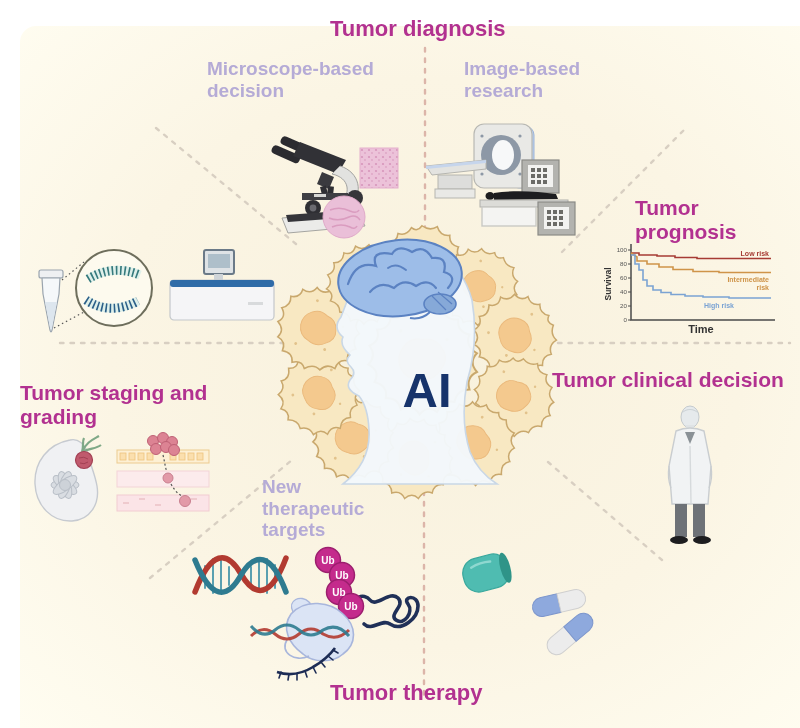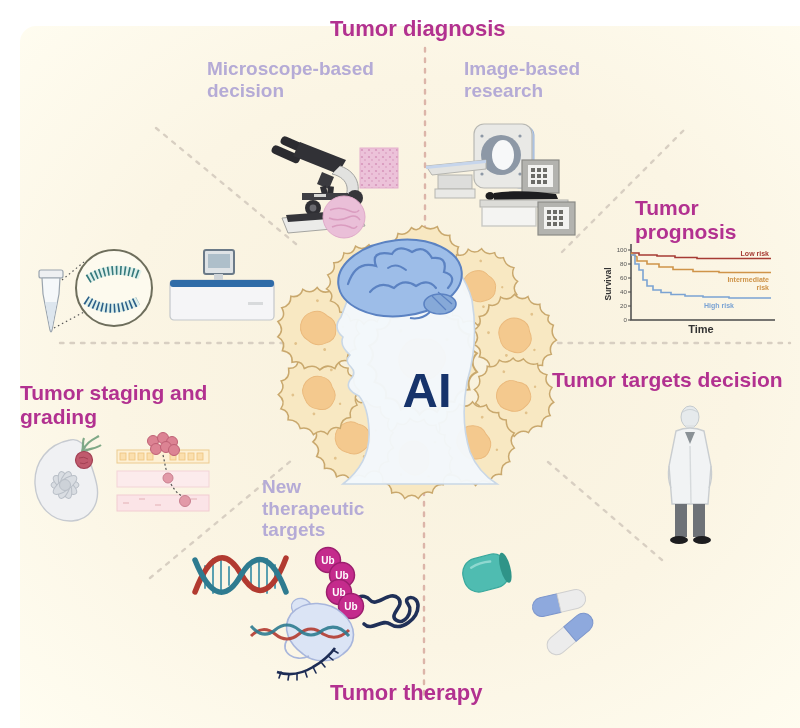--- a/index.html
+++ b/index.html
@@ -339,18 +339,18 @@
   </svg>
 
   <div class="lbl title-big ctr" style="left:330px;top:16px;width:190px;">Tumor diagnosis</div>
   <div class="lbl sub" style="left:207px;top:58px;">Microscope-based
 decision</div>
   <div class="lbl sub" style="left:464px;top:58px;">Image-based
 research</div>
   <div class="lbl title" style="left:612px;top:196px;margin-left:23px;">Tumor prognosis</div>
   <div class="lbl title" style="left:20px;top:381px;">Tumor staging and
 grading</div>
-  <div class="lbl title" style="left:552px;top:368px;">Tumor targets decision</div>
+  <div class="lbl title" style="left:552px;top:368px;">Tumor clinical decision</div>
   <div class="lbl sub" style="left:262px;top:476px;">New
 therapeutic
 targets</div>
   <div class="lbl title-big ctr" style="left:330px;top:680px;width:185px;">Tumor therapy</div>
 </div>
 
 </body></html>

